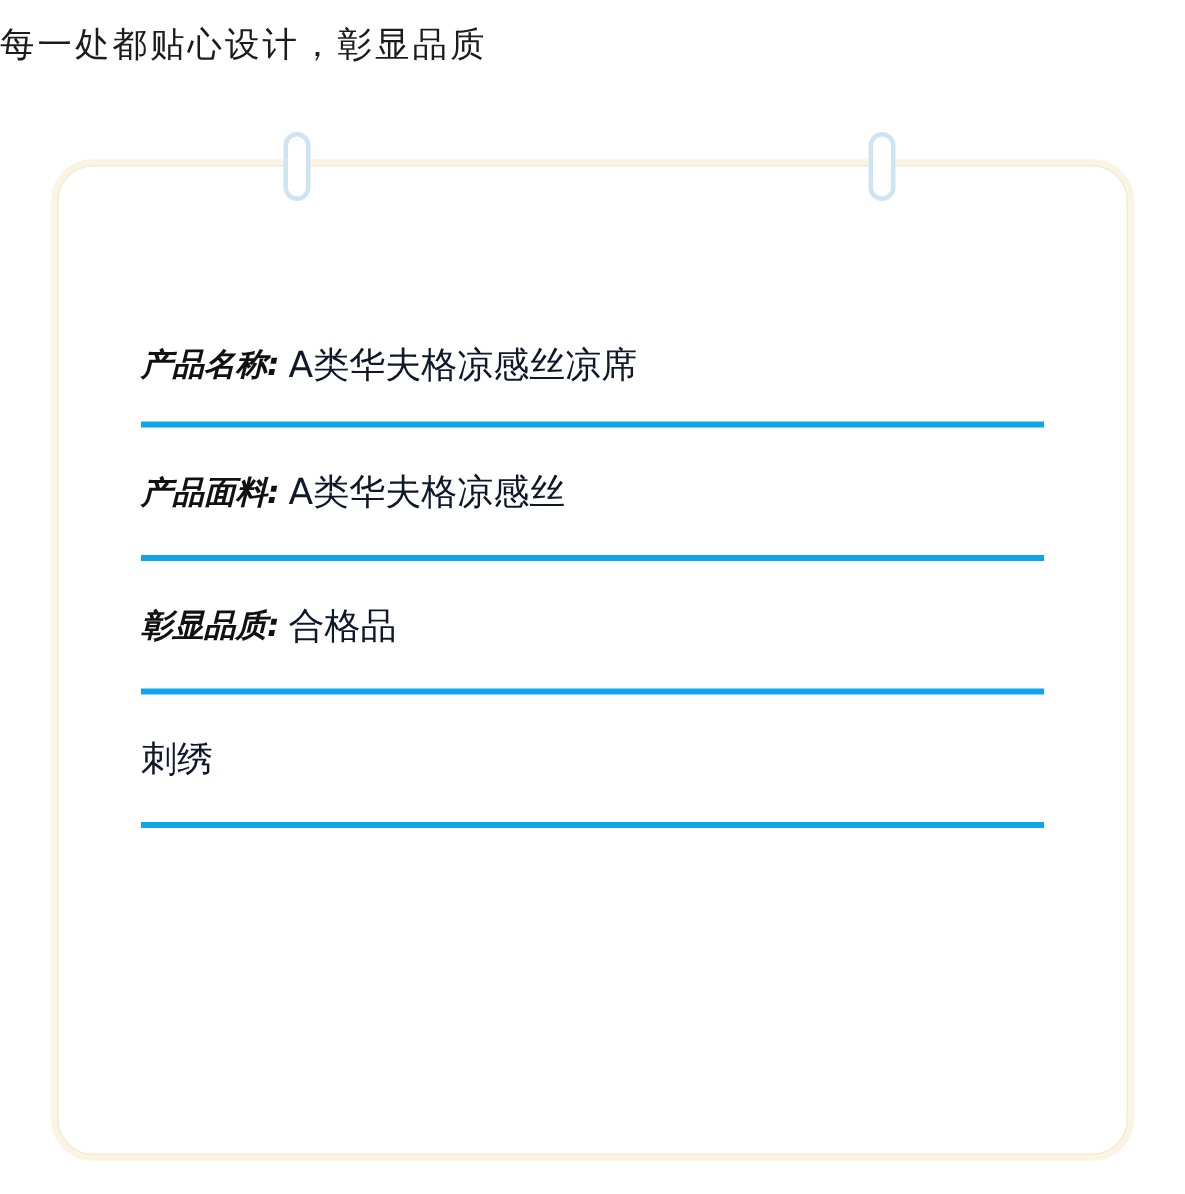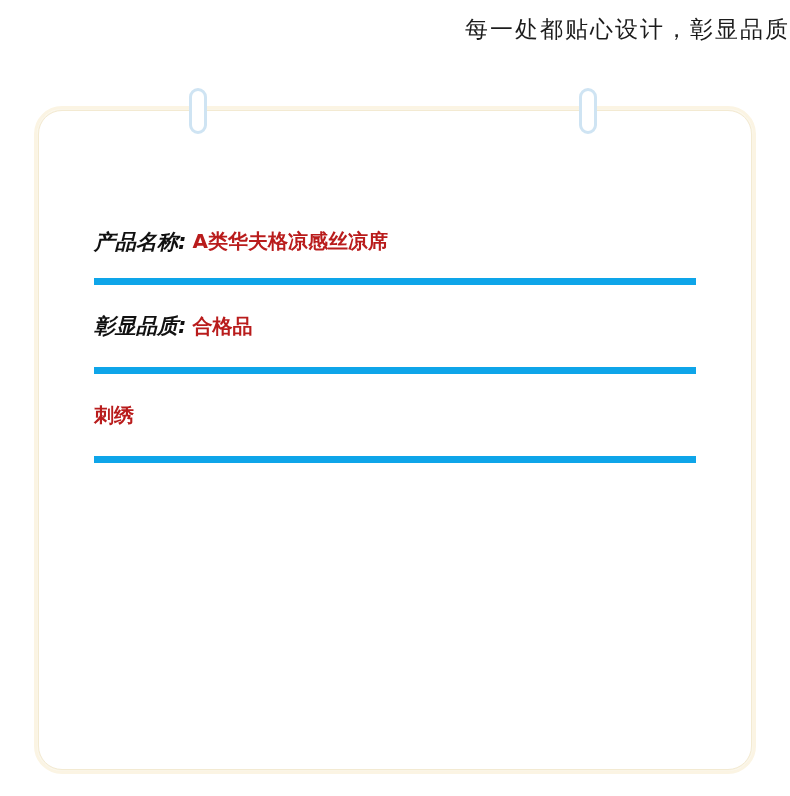--- a/index.html
+++ b/index.html
@@ -21,21 +21,21 @@
     width: 790px;
     height: 796px;
   }
 
   
   .headline {
     position: absolute;
     top: 14px;
     left: 0;
     width: 790px;
-    text-align: right;
+    text-align: left;
     font-size: 23px;
     font-weight: 400;
     letter-spacing: 2px;
     color: #1c1c1c;
     font-family: "DejaVu Sans", "Liberation Sans", sans-serif;
   }
 
   
   .card-wrap {
     position: absolute;
@@ -89,41 +89,41 @@
     position: absolute;
     left: 56px;
     top: 95px;
     width: 602px;
   }
 
   .spec-row {
     height: 89px;
     display: flex;
     align-items: center;
-    border-bottom: 7px solid #0ea5e9;
+    border-bottom: 4px solid #0ea5e9;
     box-sizing: border-box;
   }
   .spec-row:first-child {
     height: 80px;
   }
 
   .spec-label {
     font-size: 21px;
     font-weight: bold;
     font-style: italic;
     color: #111111;
     white-space: nowrap;
     font-family: "DejaVu Sans", "Liberation Sans", sans-serif;
     padding-right: 6px;
   }
 
   .spec-value {
-    font-size: 20px;
-    font-weight: 700;
-    color: #b91c1c;
+    font-size: 24px;
+    font-weight: 400;
+    color: #0f172a;
     white-space: nowrap;
     font-family: "DejaVu Sans", "Liberation Sans", sans-serif;
   }
 </style>
 </head>
 <body>
 
 <div class="page">
 
   <div class="headline">每一处都贴心设计，彰显品质</div>
@@ -135,20 +135,24 @@
     <div class="ring ring-left"></div>
     <div class="ring ring-right"></div>
 
     <div class="spec-list">
 
       <div class="spec-row">
         <span class="spec-label">产品名称:</span>
         <span class="spec-value">A类华夫格凉感丝凉席</span>
       </div>
 
+      <div class="spec-row">
+        <span class="spec-label">产品面料:</span>
+        <span class="spec-value">A类华夫格凉感丝</span>
+      </div>
 
       <div class="spec-row">
         <span class="spec-label">彰显品质:</span>
         <span class="spec-value">合格品</span>
       </div>
 
       <div class="spec-row">
         <span class="spec-value">刺绣</span>
       </div>
 

